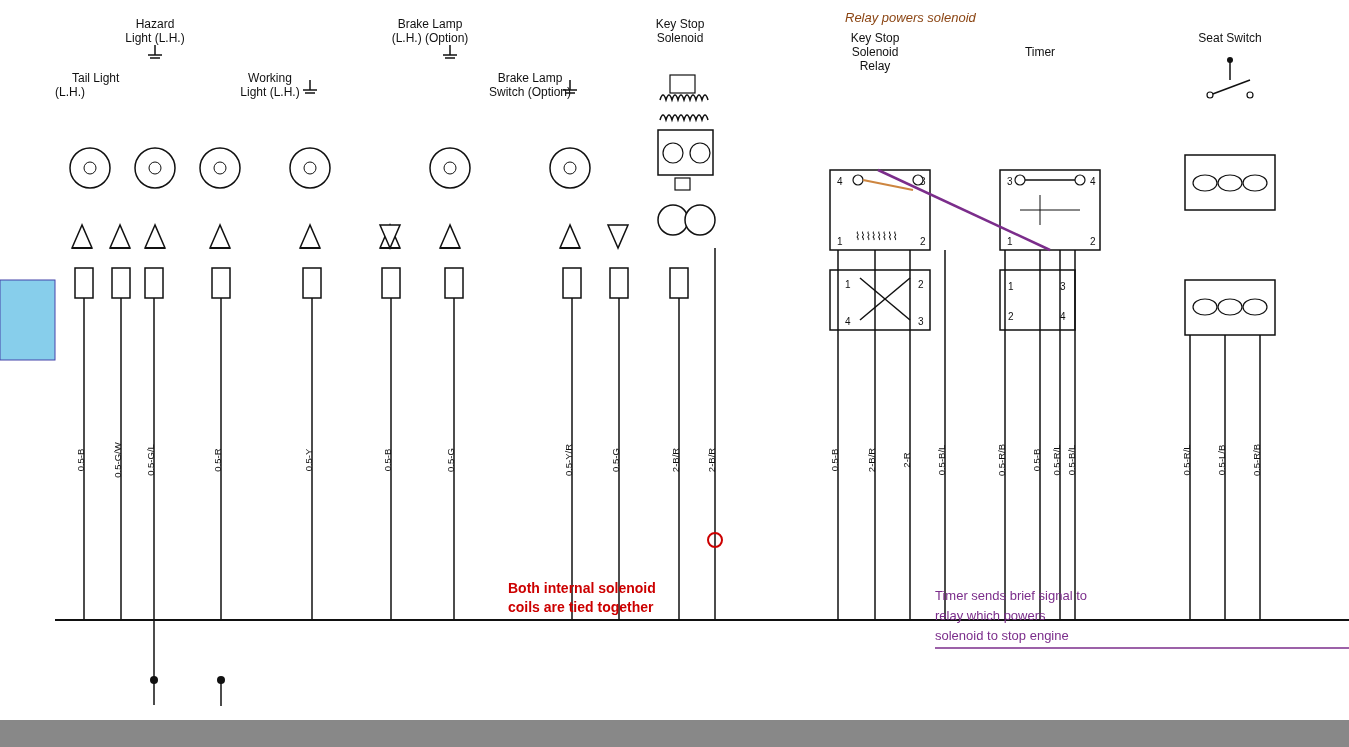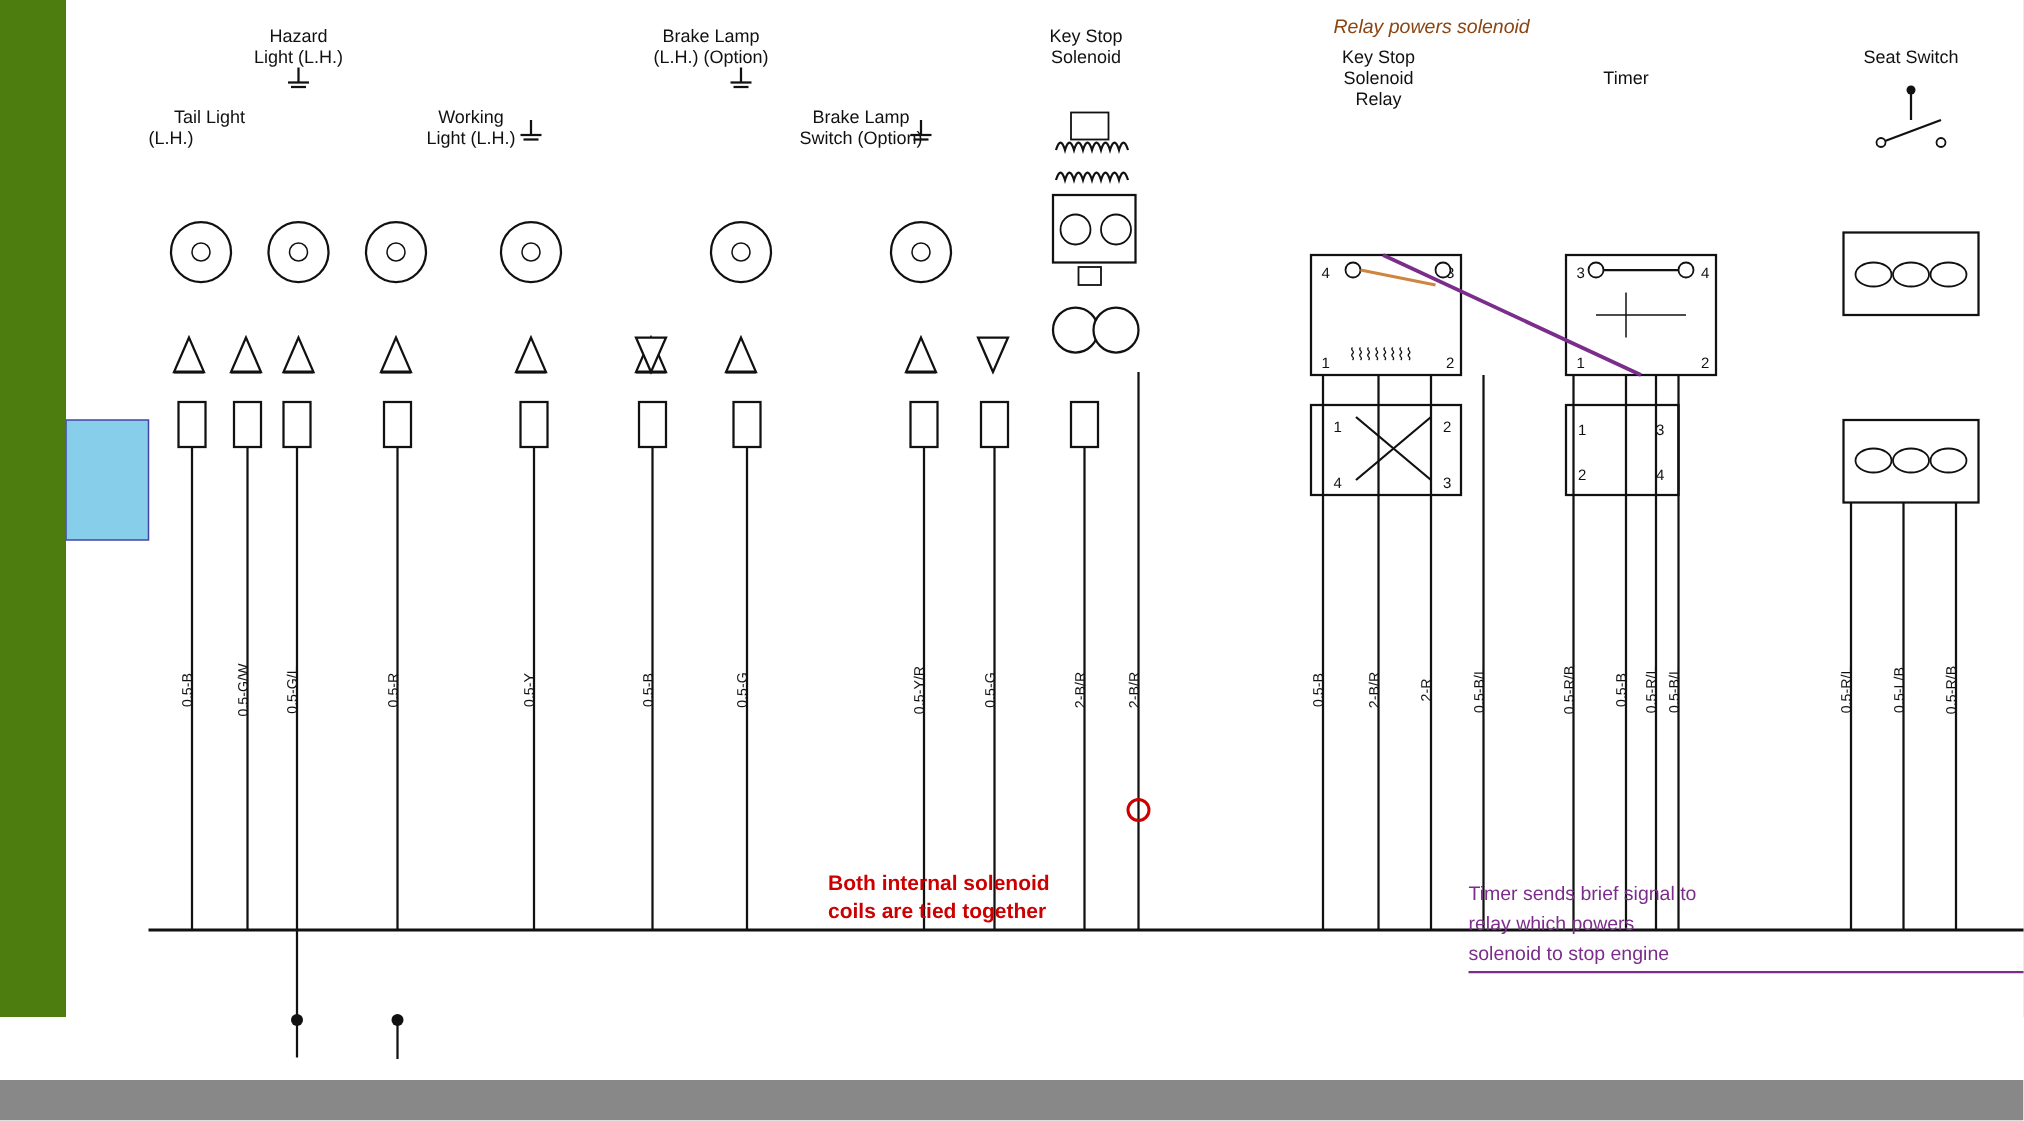--- a/index.html
+++ b/index.html
@@ -17,22 +17,21 @@
       background: white;
       position: relative;
       overflow: hidden;
     }
     .diagram-area {
       position: absolute;
       top: 0;
       left: 0;
       width: 1349px;
       height: 678px;
-      background: #4d7c0f;
-      padding-left: 44px;
+      background: #be185d;
     }
     .bottom-bar {
       position: absolute;
       bottom: 0;
       left: 0;
       width: 1349px;
       height: 27px;
       background: #888;
     }
     svg.diagram {

